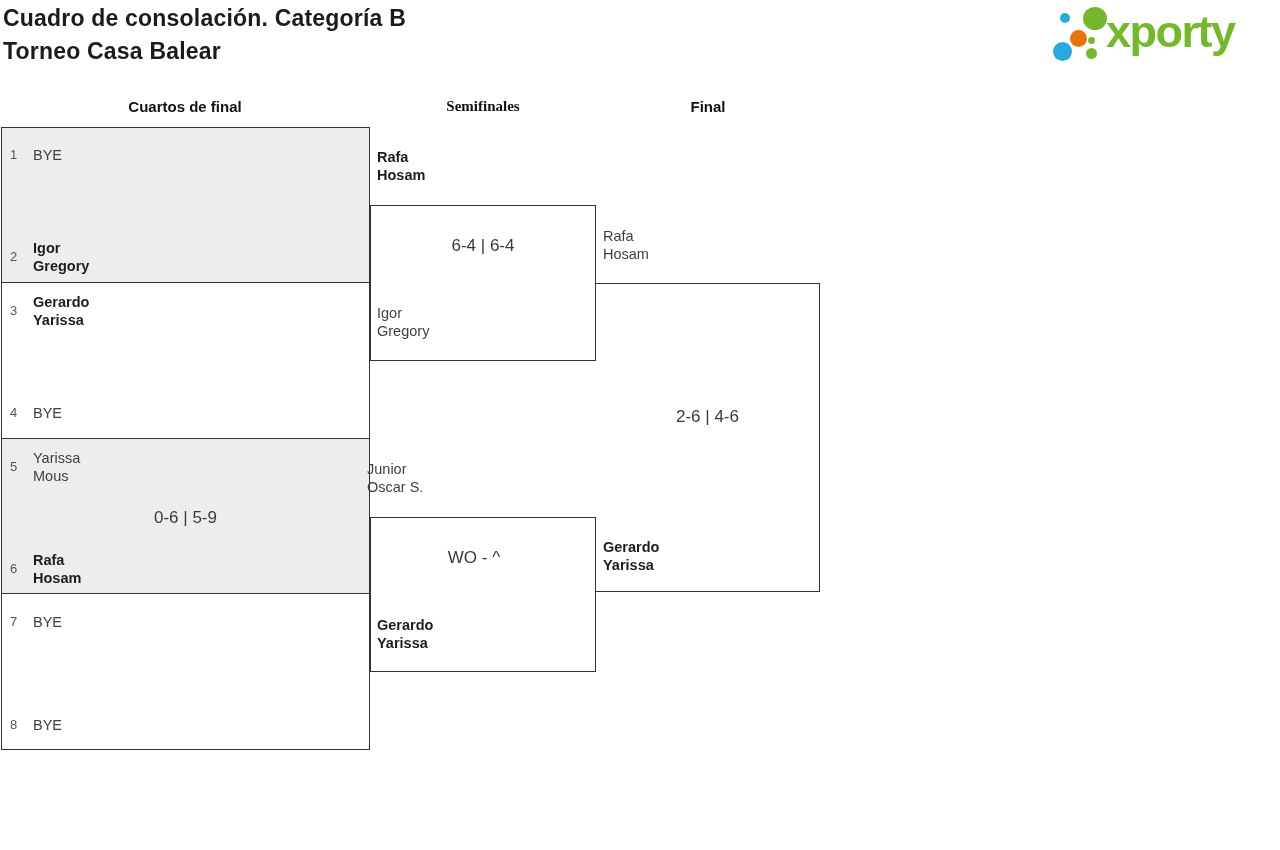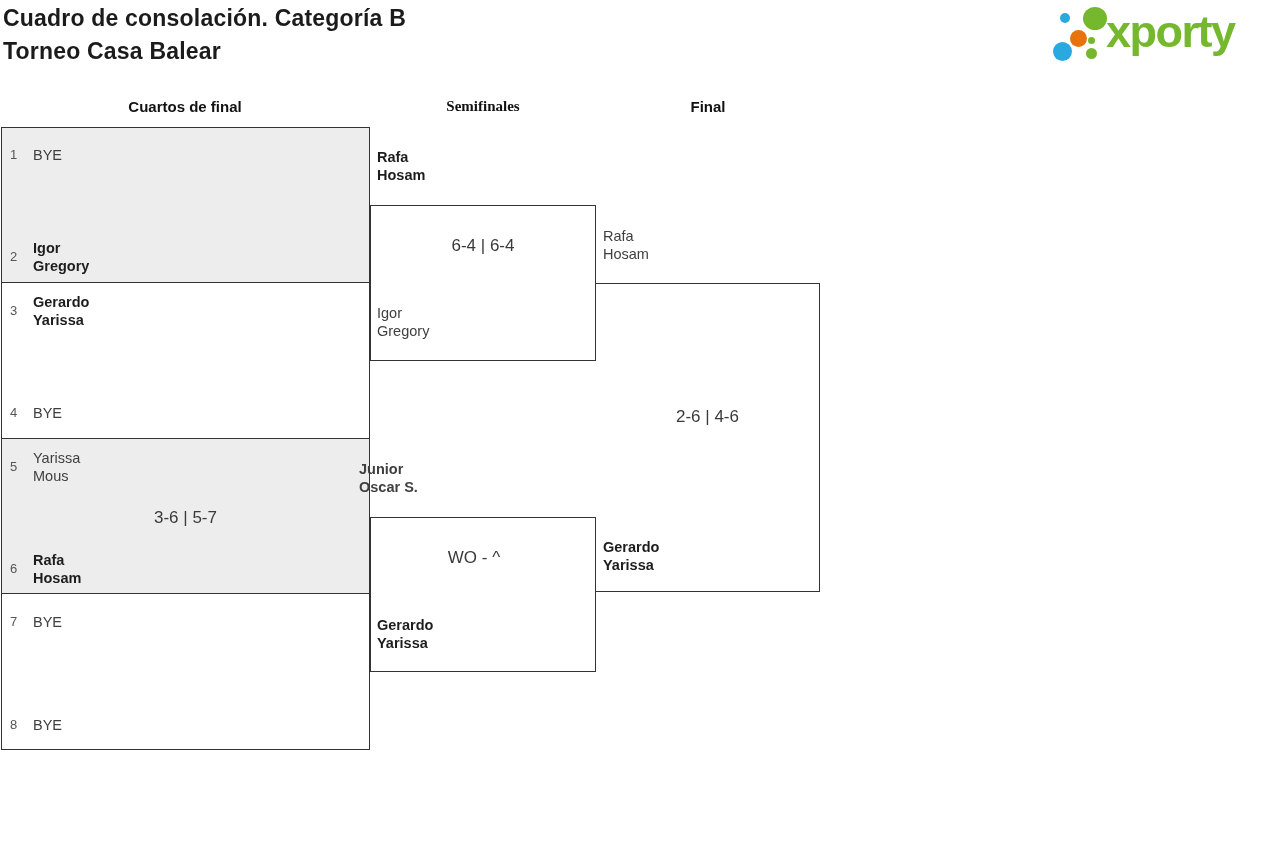--- a/index.html
+++ b/index.html
@@ -92,21 +92,21 @@
   </div>
 
   <div class="box" style="left:1px;top:438px;width:369px;height:156px;background:#ededed;">
     <div class="entry" style="left:8px;top:10px;">
       <span class="seed">5</span>
       <span class="names">
           <span>Yarissa</span>
           <span>Mous</span>
         </span>
     </div>
-    <div class="score" style="left:0;width:100%;top:70px;">3-6 | 5-7</div>
+    <div class="score" style="left:0;width:100%;top:70px;">0-6 | 5-9</div>
     <div class="entry winner" style="left:8px;top:112px;">
       <span class="seed">6</span>
       <span class="names">
           <span>Rafa</span>
           <span>Hosam</span>
         </span>
     </div>
   </div>
 
   <div class="box" style="left:1px;top:593px;width:369px;height:157px;background:#ffffff;">
@@ -131,21 +131,21 @@
     <span>Rafa</span>
       <span>Hosam</span>
   </div>
   <div class="score" style="left:370px;width:226px;top:237px;">6-4 | 6-4</div>
   <div class="label" style="left:377px;top:304px;">
     <span>Igor</span>
       <span>Gregory</span>
   </div>
 
   <div class="box" style="left:370px;top:517px;width:226px;height:155px;background:transparent;"></div>
-  <div class="label" style="left:359px;top:460px;font-weight:bold;">
+  <div class="label" style="left:367px;top:460px;">
     <span>Junior</span>
       <span>Oscar S.</span>
   </div>
   <div class="score" style="left:370px;width:208px;top:549px;">WO - ^</div>
   <div class="label winner" style="left:377px;top:616px;">
     <span>Gerardo</span>
       <span>Yarissa</span>
   </div>
 
   <div class="box open-left" style="left:595px;top:283px;width:225px;height:309px;background:transparent;"></div>

